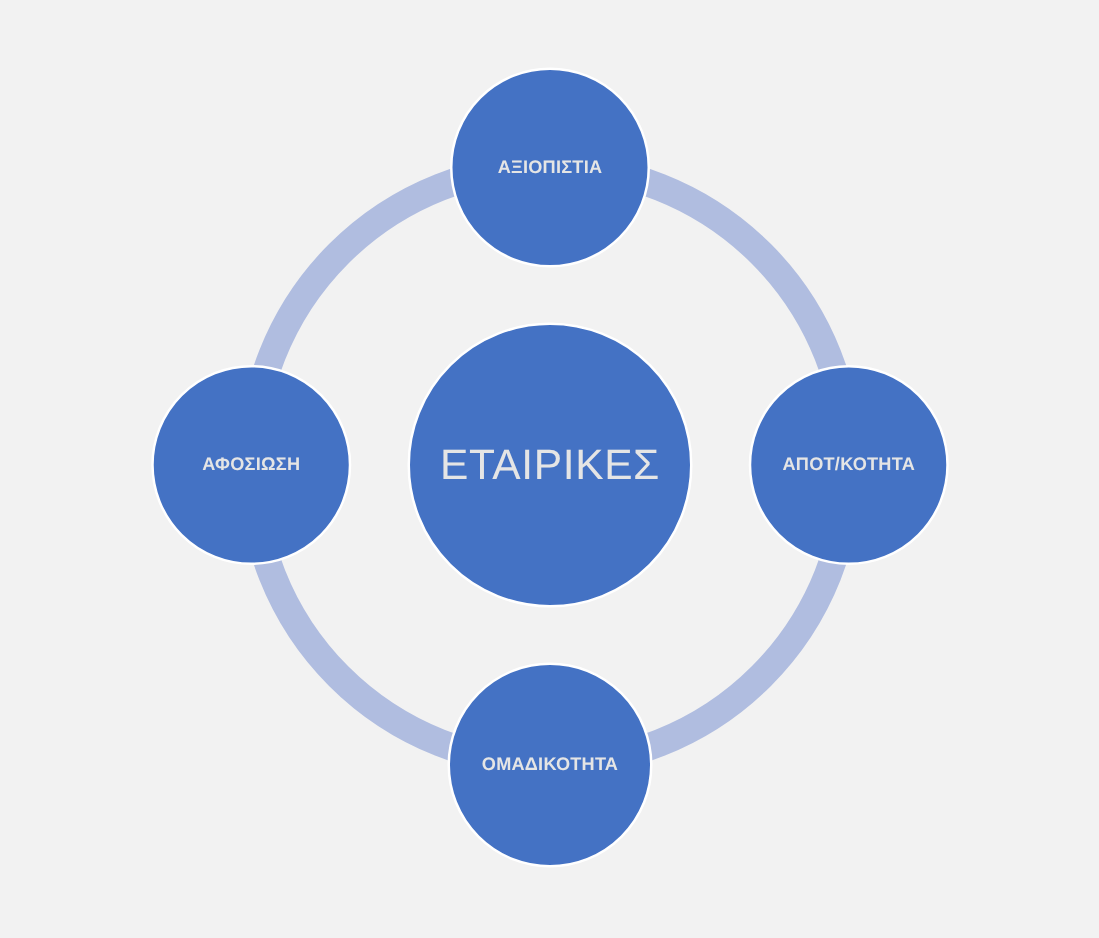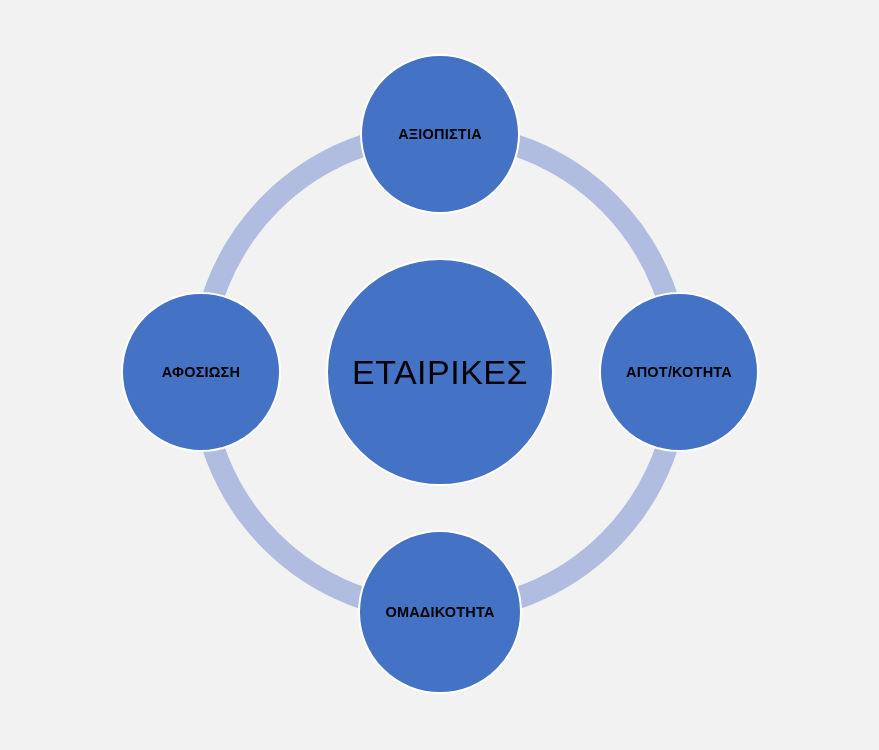--- a/index.html
+++ b/index.html
@@ -22,21 +22,21 @@
     .node {
       position: absolute;
       border-radius: 50%;
       background: #4472c4;
       border: 2.5px solid #ffffff;
       box-sizing: border-box;
       display: flex;
       align-items: center;
       justify-content: center;
       text-align: center;
-      color: #000000;
+      color: #e5e5e5;
     }
     .node.small span {
       font-size: 14.5px;
       font-weight: bold;
       letter-spacing: 0.2px;
     }
     .node.center span {
       font-size: 34px;
       line-height: 40px;
       font-weight: normal;

